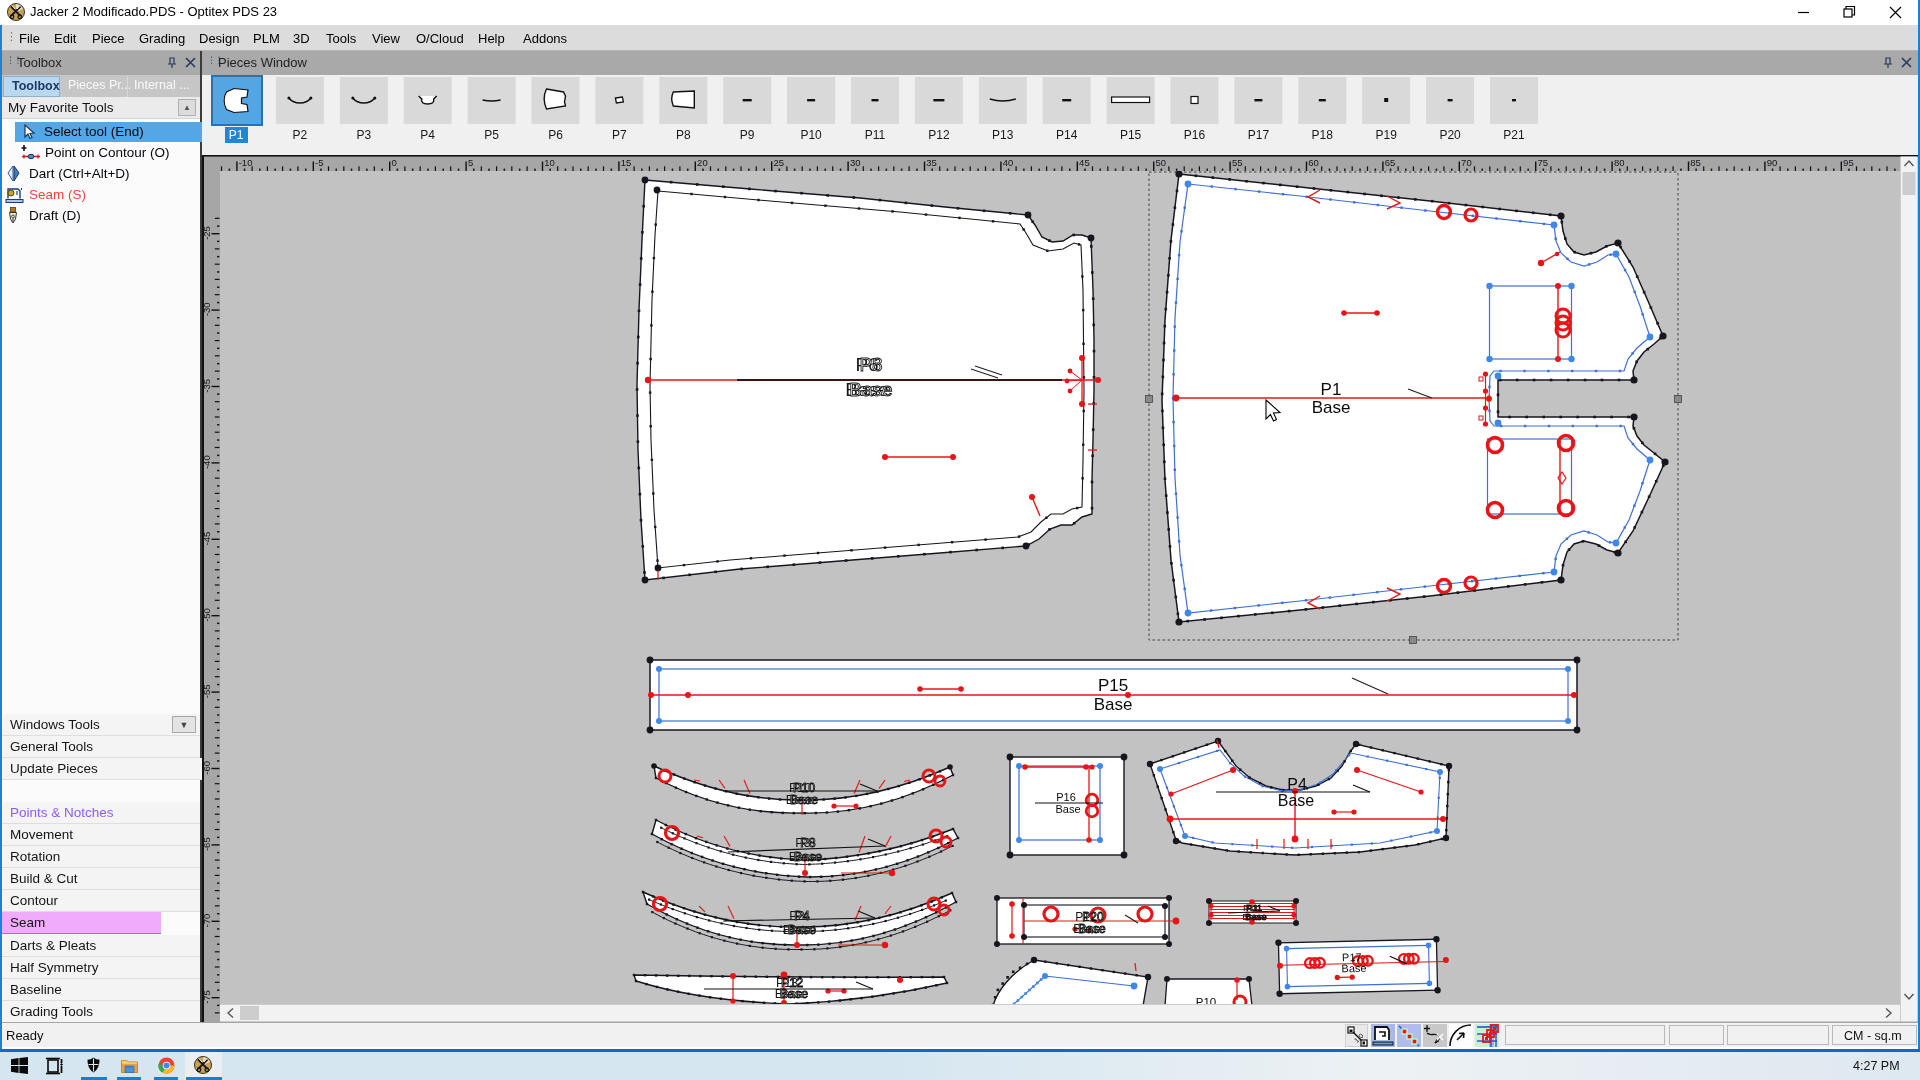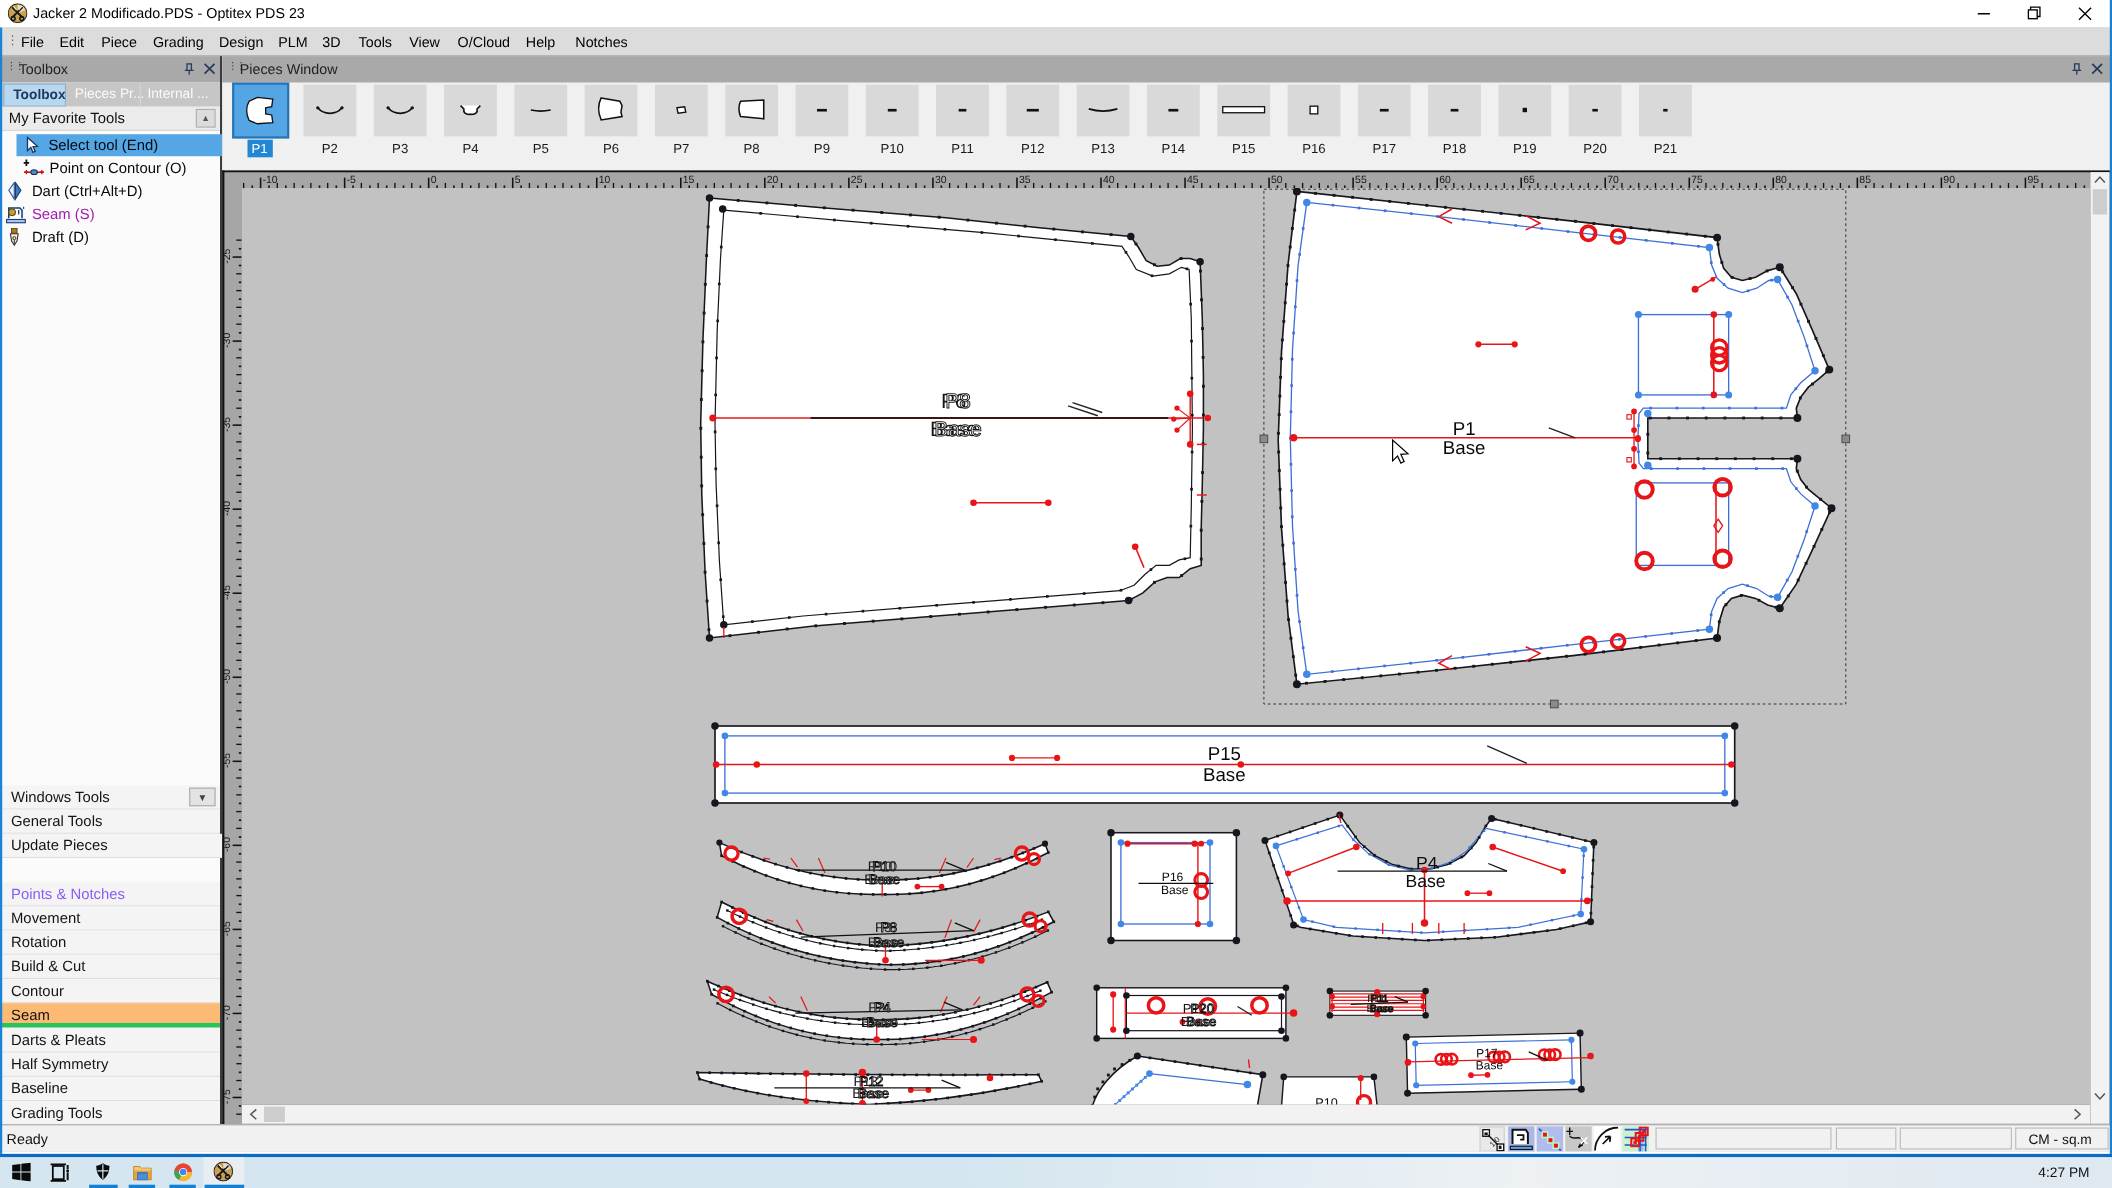--- a/index.html
+++ b/index.html
@@ -31,21 +31,21 @@
   <span class="abs" style="left:54px;top:6px;font-size:13px">Edit</span>
   <span class="abs" style="left:92px;top:6px;font-size:13px">Piece</span>
   <span class="abs" style="left:139px;top:6px;font-size:13px">Grading</span>
   <span class="abs" style="left:199px;top:6px;font-size:13px">Design</span>
   <span class="abs" style="left:253px;top:6px;font-size:13px">PLM</span>
   <span class="abs" style="left:293px;top:6px;font-size:13px">3D</span>
   <span class="abs" style="left:326px;top:6px;font-size:13px">Tools</span>
   <span class="abs" style="left:372px;top:6px;font-size:13px">View</span>
   <span class="abs" style="left:416px;top:6px;font-size:13px">O/Cloud</span>
   <span class="abs" style="left:478px;top:6px;font-size:13px">Help</span>
-  <span class="abs" style="left:523px;top:6px;font-size:13px">Notches</span>
+  <span class="abs" style="left:523px;top:6px;font-size:13px">Addons</span>
 </div>
 
 <div class="abs" style="left:0;top:51px;width:202px;height:971px;background:#fbfbfb;border-right:2px solid #3c3c3c">
   <div class="abs" style="left:0;top:0;width:200px;height:24px;background:#a9a9a9">
     <span class="abs" style="left:6px;top:4px;color:#1a3a6a;font-size:9px;letter-spacing:-1.5px">⋮⋮</span>
     <span class="abs" style="left:17px;top:4px;font-size:13px;color:#222">Toolbox</span>
     <svg class="abs" style="left:164px;top:5px" width="34" height="14" viewBox="0 0 34 14">
       <path d="M 6,2 L 10,2 L 10,8 L 6,8 Z M 8,8 L 8,12 M 4,8 L 12,8" fill="none" stroke="#2a3a5a" stroke-width="1.2"></path>
       <path d="M 22,2 L 31,11 M 31,2 L 22,11" stroke="#2a3a5a" stroke-width="1.6"></path>
     </svg>
@@ -88,21 +88,21 @@
       <span style="position:absolute;left:29px;top:2px;font-size:13.5px;color:#07070f;white-space:nowrap">Dart (Ctrl+Alt+D)</span>
     </div>
     <div style="position:absolute;left:0;top:133.5px;width:202px;height:20px;">
       <span style="position:absolute;left:5px;top:1px"><svg width="20" height="18" viewBox="0 0 20 18">
           <rect x="1" y="13.5" width="17" height="3" fill="#a8c8e8" stroke="#1a3a7a" stroke-width="1"></rect>
           <path d="M 3,12.5 L 3,3 L 13,3 L 15,5 L 15,12.5" fill="#fff" stroke="#1a3a7a" stroke-width="1.4"></path>
           <path d="M 12,5 L 12,9" stroke="#1a3a7a" stroke-width="1.2"></path>
           <circle cx="6" cy="7" r="3" fill="#c8a030" stroke="#5a4a10" stroke-width="1"></circle>
           <path d="M 16.5,2 L 16.5,4" stroke="#1a3a7a" stroke-width="1"></path>
         </svg></span>
-      <span style="position:absolute;left:29px;top:2px;font-size:13.5px;color:#a21caf;white-space:nowrap">Seam (S)</span>
+      <span style="position:absolute;left:29px;top:2px;font-size:13.5px;color:#ef4444;white-space:nowrap">Seam (S)</span>
     </div>
     <div style="position:absolute;left:0;top:154.5px;width:202px;height:20px;">
       <span style="position:absolute;left:5px;top:1px"><svg width="16" height="18" viewBox="0 0 16 18">
           <rect x="5.5" y="0.5" width="5" height="4.5" fill="#b07820" stroke="#5a3a10" stroke-width="0.8"></rect>
           <path d="M 4.5,5.5 L 11.5,5.5 L 10.5,12 L 8,16 L 5.5,12 Z" fill="#f5ecd8" stroke="#333" stroke-width="1"></path>
           <circle cx="8" cy="9.5" r="1.4" fill="none" stroke="#333" stroke-width="0.9"></circle>
           <path d="M 8,11 L 8,15" stroke="#333" stroke-width="0.9"></path>
         </svg></span>
       <span style="position:absolute;left:29px;top:2px;font-size:13.5px;color:#07070f;white-space:nowrap">Draft (D)</span>
     </div>
@@ -127,21 +127,21 @@
     </div>
     <div style="position:absolute;left:0;top:795.1px;width:200px;height:22.1px;background:#f4f4f4;border-bottom:1px solid #dedede;">
       <span style="position:absolute;left:10px;top:3px;font-size:13.5px;color:#141414;white-space:nowrap">Rotation</span>
     </div>
     <div style="position:absolute;left:0;top:817.2px;width:200px;height:22.1px;background:#f4f4f4;border-bottom:1px solid #dedede;">
       <span style="position:absolute;left:10px;top:3px;font-size:13.5px;color:#141414;white-space:nowrap">Build &amp; Cut</span>
     </div>
     <div style="position:absolute;left:0;top:839.3px;width:200px;height:22.1px;background:#f4f4f4;border-bottom:1px solid #dedede;">
       <span style="position:absolute;left:10px;top:3px;font-size:13.5px;color:#141414;white-space:nowrap">Contour</span>
     </div>
-    <div style="position:absolute;left:0;top:861.4px;width:200px;height:22.1px;background:#fdba74;border-bottom:4px solid #22c55e;">
+    <div style="position:absolute;left:0;top:861.4px;width:161px;height:22.1px;background:#f0abfc;border-bottom:1px solid #22c55e;">
       <span style="position:absolute;left:10px;top:3px;font-size:13.5px;color:#141414;white-space:nowrap">Seam</span>
     </div>
     <div style="position:absolute;left:0;top:883.5px;width:200px;height:22.1px;background:#f4f4f4;border-bottom:1px solid #dedede;">
       <span style="position:absolute;left:10px;top:3px;font-size:13.5px;color:#141414;white-space:nowrap">Darts &amp; Pleats</span>
     </div>
     <div style="position:absolute;left:0;top:905.6px;width:200px;height:22.1px;background:#f4f4f4;border-bottom:1px solid #dedede;">
       <span style="position:absolute;left:10px;top:3px;font-size:13.5px;color:#141414;white-space:nowrap">Half Symmetry</span>
     </div>
     <div style="position:absolute;left:0;top:927.7px;width:200px;height:22.1px;background:#f4f4f4;border-bottom:1px solid #dedede;">
       <span style="position:absolute;left:10px;top:3px;font-size:13.5px;color:#141414;white-space:nowrap">Baseline</span>

